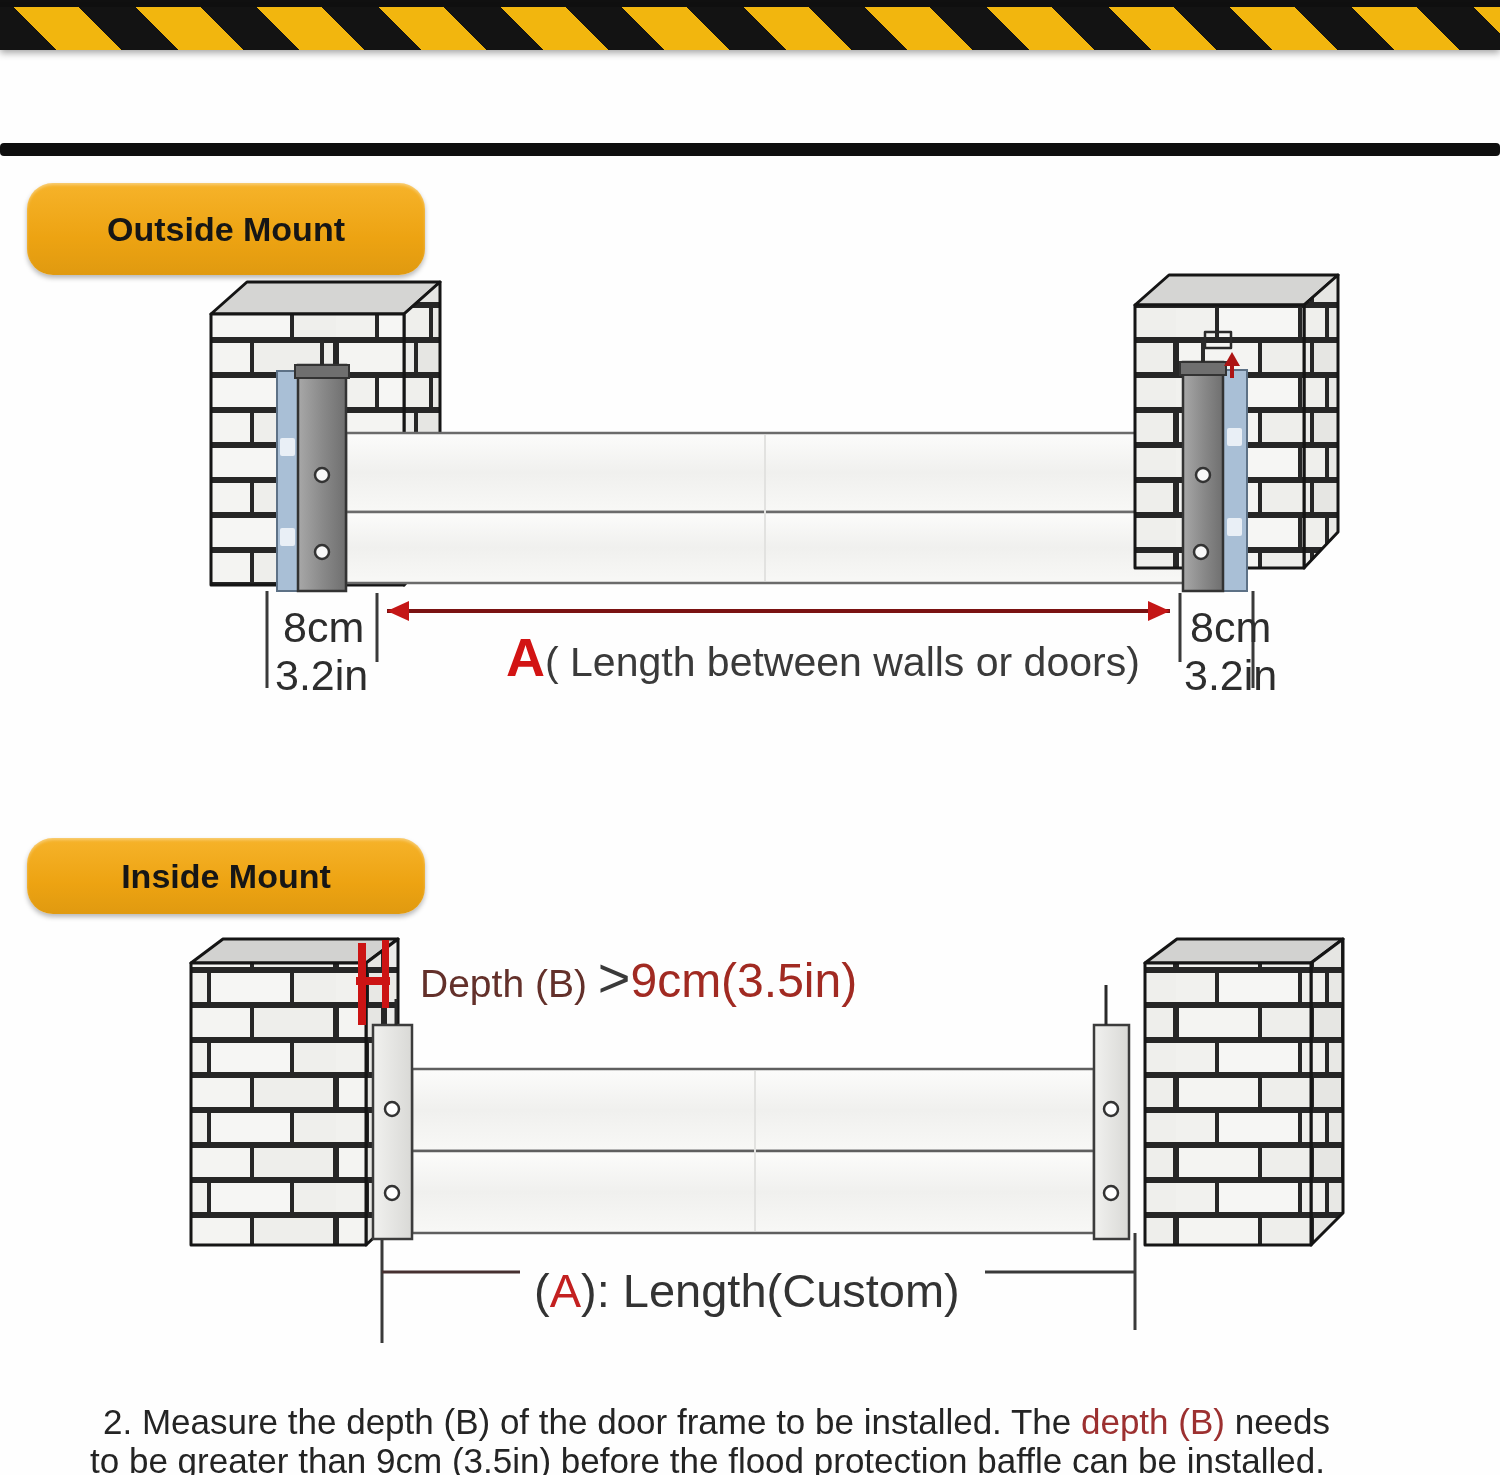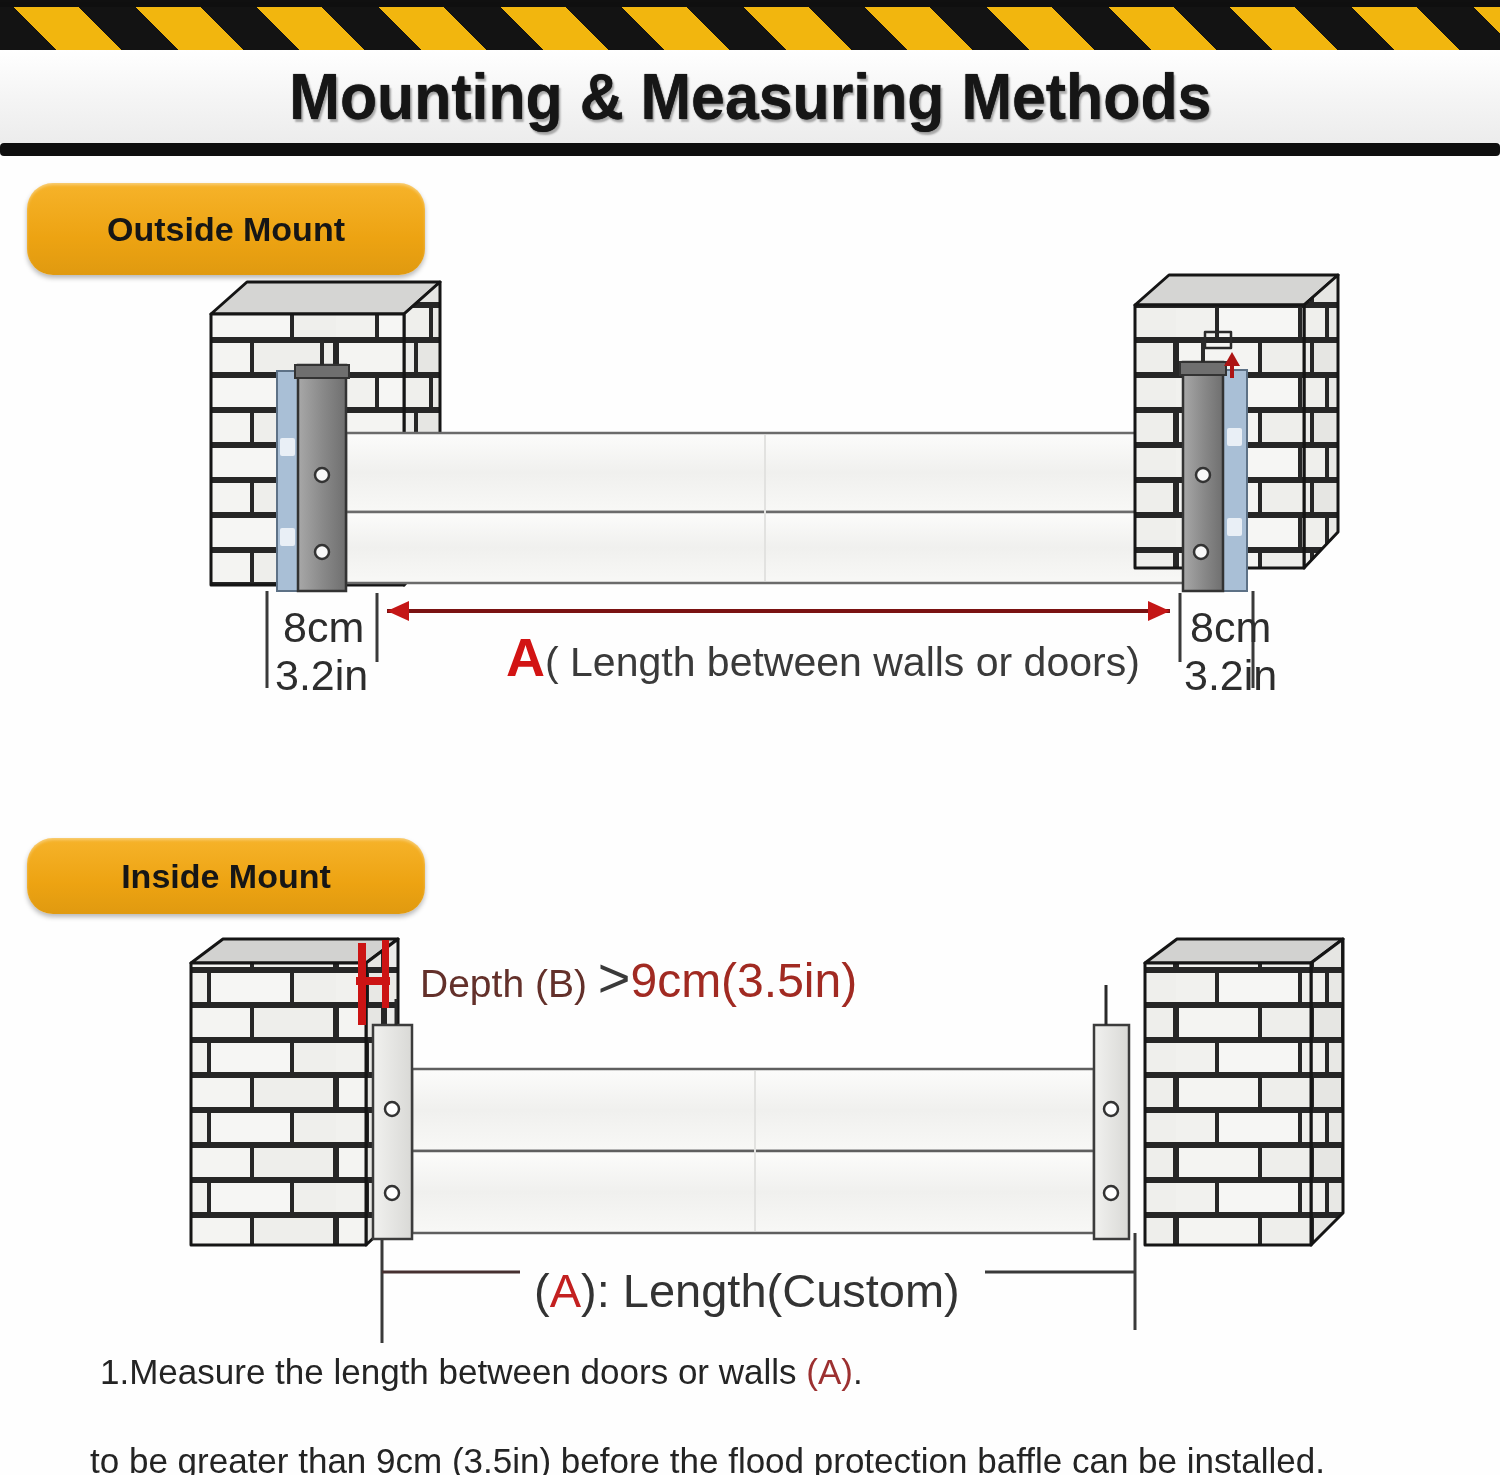--- a/index.html
+++ b/index.html
@@ -46,23 +46,20 @@
   .step{position:absolute;margin:0;font-size:35px;color:#242424;white-space:nowrap;}
   .hl{color:#9c3030;}
 </style>
 </head>
 <body>
 
 <div class="page">
 
   <div class="tape-topbar"></div>
   <div class="caution-tape"></div>
-  <div class="title-band">
-    <h1>Mounting &amp; Measuring Methods</h1>
-  </div>
   <div class="title-underbar"></div>
 
   <div class="badge badge-outside">Outside Mount</div>
   <div class="badge badge-inside">Inside Mount</div>
 
   <svg id="diagram-outside" class="diagram" width="1500" height="440" viewBox="0 0 1500 440">
     <defs>
       <pattern id="pbf" width="168" height="70" patternUnits="userSpaceOnUse">
         <rect width="168" height="70" fill="#262626"></rect>
         <rect x="3" y="3" width="79" height="29" fill="#f4f4f2"></rect>
@@ -201,16 +198,16 @@
 
     <g>
       <line x1="382" y1="305" x2="382" y2="408" stroke="#3a3a3a" stroke-width="3"></line>
       <line x1="382" y1="337" x2="520" y2="337" stroke="#463030" stroke-width="3"></line>
       <line x1="985" y1="337" x2="1135" y2="337" stroke="#3a3a3a" stroke-width="3"></line>
       <line x1="1135" y1="298" x2="1135" y2="395" stroke="#3a3a3a" stroke-width="3"></line>
       <text x="534" y="372"><tspan class="lenT">(</tspan><tspan class="lenA">A</tspan><tspan class="lenT">): Length(Custom)</tspan></text>
     </g>
   </svg>
 
-  <p class="step" style="left:100px;top:1352px;"><span>1.Measure the length between doors or walls </span><span class="hl">(A)</span><span>.</span></p>
+  <p class="step" style="left:103px;top:1402px;"><span>2. Measure the depth (B) of the door frame to be installed. The </span><span class="hl">depth (B)</span><span> needs</span></p>
   <p class="step" style="left:90px;top:1441px;"><span>to be greater than 9cm (3.5in) before the flood protection baffle can be installed.</span></p>
 
 </div>
 
 </body></html>

